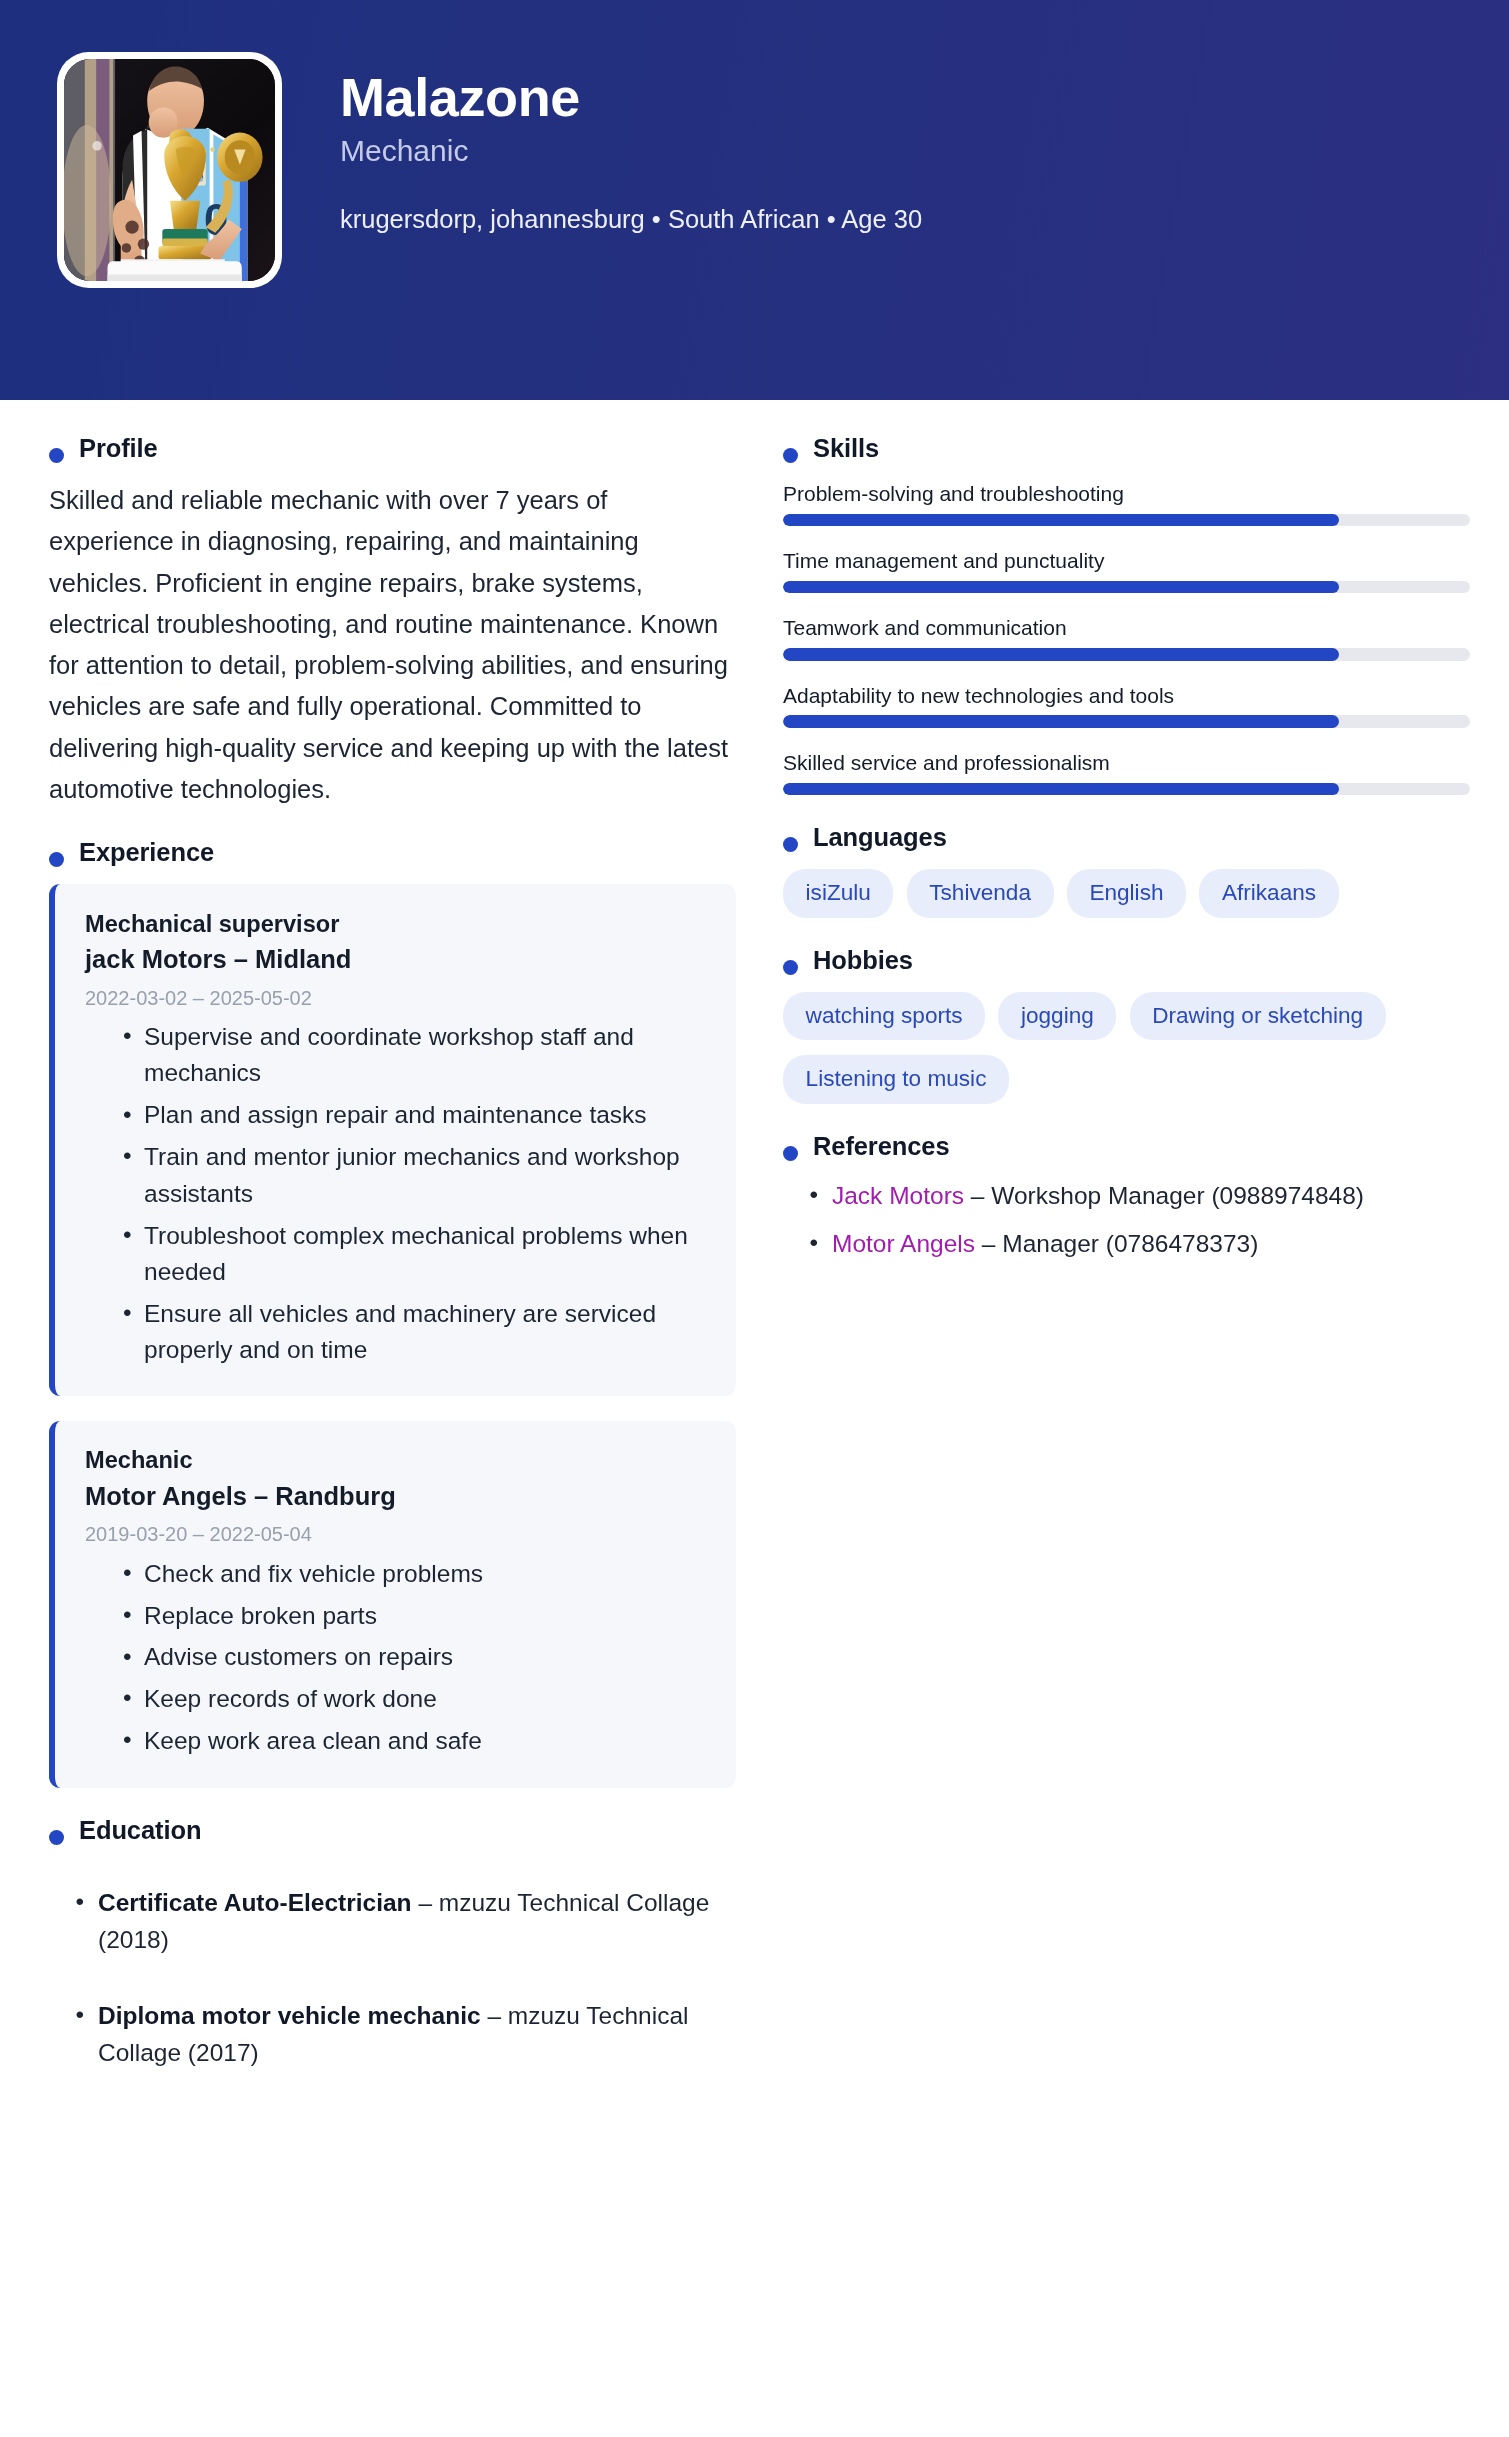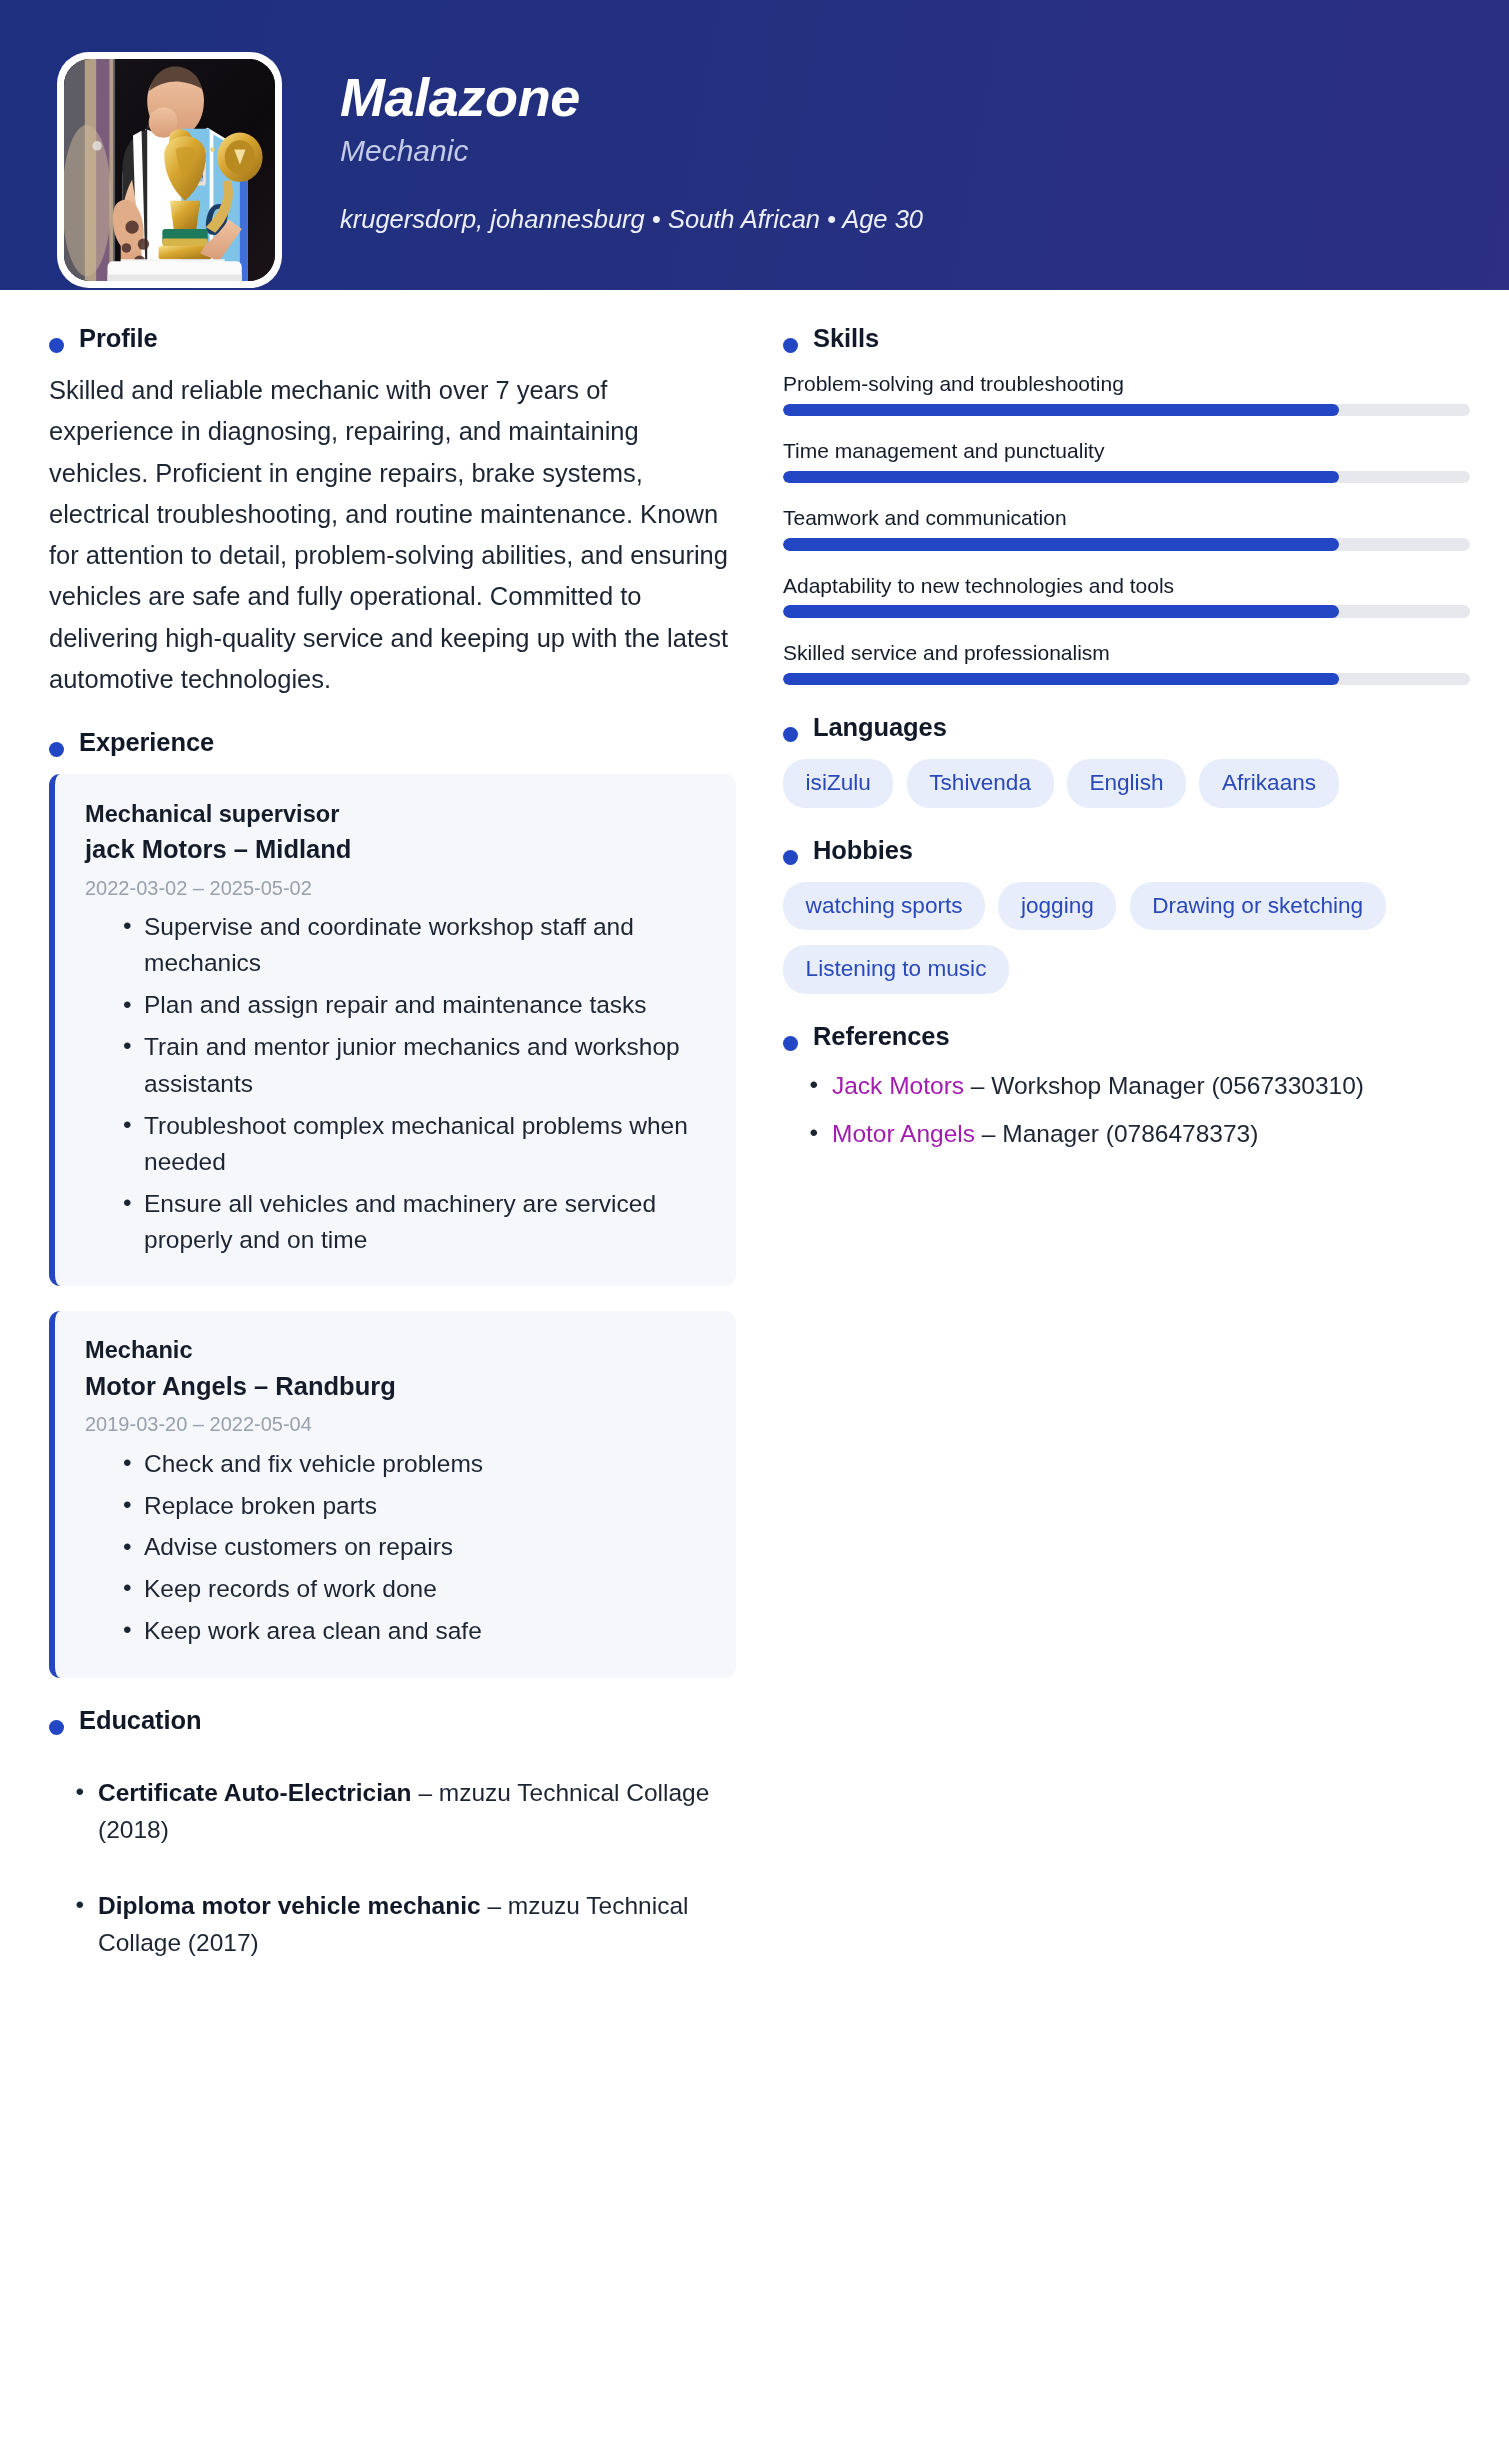--- a/index.html
+++ b/index.html
@@ -11,27 +11,26 @@
     width: 1509px;
     height: 2438px;
     font-family: "Liberation Sans", sans-serif;
     color: #18202e;
     -webkit-font-smoothing: antialiased;
   }
 
   
   .header {
     position: relative;
-    height: 290px;
+    height: 400px;
     box-sizing: border-box;
     background: linear-gradient(100deg, #1e2f80 0%, #24307f 45%, #2c2f82 100%);
     display: flex;
     align-items: flex-start;
     padding: 52px 0 0 57px;
-    font-style: italic;
   }
   .avatar-frame {
     width: 225px;
     height: 236px;
     border-radius: 32px;
     background: #ffffff;
     padding: 6.6px;
     box-sizing: border-box;
     flex: none;
   }
@@ -453,20 +452,20 @@
           <span class="chip">Listening to music</span>
         </div>
     </div>
 
     <div class="section">
       <div class="section-head">
         <span class="dot"></span>
         <span class="title">References</span>
       </div>
       <ul class="ref-list" id="references-list">
-          <li><b>Jack Motors</b><span> – Workshop Manager (0567330310)</span></li>
+          <li><b>Jack Motors</b><span> – Workshop Manager (0988974848)</span></li>
           <li><b>Motor Angels</b><span> – Manager (0786478373)</span></li>
         </ul>
     </div>
 
   </div>
 </div>
 
 
 </body></html>

